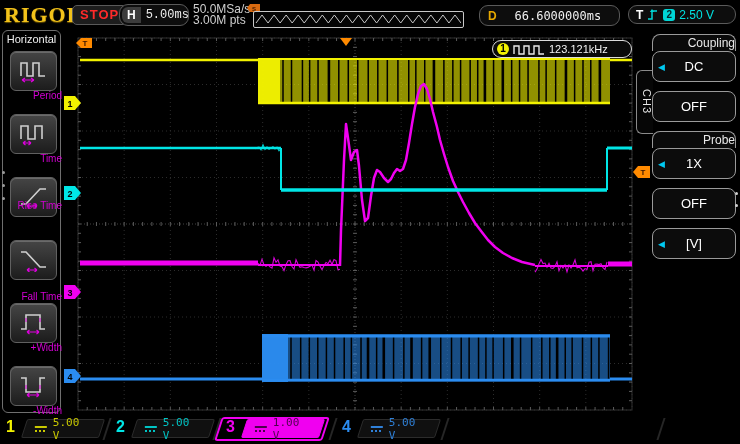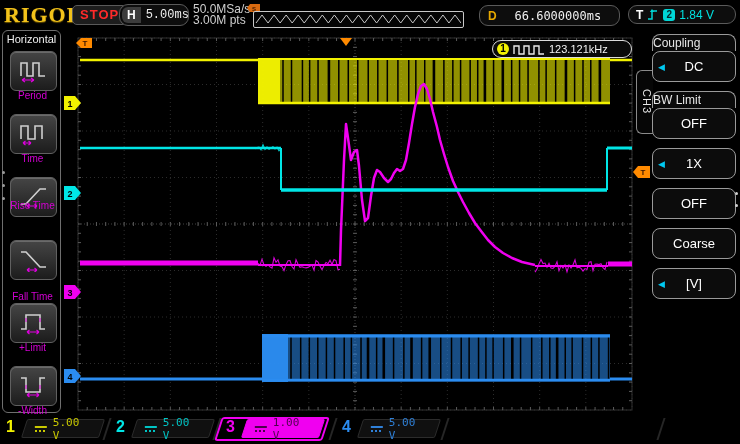--- a/index.html
+++ b/index.html
@@ -31,31 +31,31 @@
   #tbox .tbadge{background:#00d6d6;color:#00282c;font-weight:bold;font-size:10px;border-radius:3px;
     width:12px;height:12px;text-align:center;line-height:12px}
   #tbox .tval{color:#00e0e0;font-size:12px}
   
   #leftmenu{position:absolute;left:2px;top:30px;width:59px;height:383px;border:1px solid #6f6f6f;
     border-radius:6px;background:#000;box-sizing:border-box}
   #leftmenu .title{color:#f0f0f0;font-size:11px;text-align:center;margin-top:2px}
   .lbtn{position:absolute;left:7px;width:45px;height:38px;border:1px solid #606060;border-radius:6px;
     background:linear-gradient(#454545,#1c1c1c);box-shadow:inset 0 1px 0 #6a6a6a;display:flex;
     align-items:center;justify-content:center}
-  .llab{position:absolute;left:0;width:59px;text-align:center;color:#d400d4;font-size:10px}
+  .llab{position:absolute;left:0;width:59px;text-align:right;color:#d400d4;font-size:10px}
   .pagedots{position:absolute;left:-1px;top:140px;display:flex;flex-direction:column;gap:10px}
   .pagedots i{width:3px;height:3px;border-radius:50%;background:#9a9a9a;display:block}
   
   #chtab{position:absolute;left:636px;top:70px;width:16px;height:62px;border:1px solid #8a8a8a;
     border-right:none;border-radius:6px 0 0 6px;color:#e6e6e6;font-size:11px;
     writing-mode:vertical-rl;text-align:center;letter-spacing:1px;background:#060606}
   #rightmenu{position:absolute;left:652px;top:34px;width:84px}
   .rgroup{margin-bottom:9px}
   .rlabel{height:16px;border:1px solid #9a9a9a;border-bottom:none;border-radius:8px 8px 0 0;
-    color:#e8e8e8;font-size:12px;text-align:left;line-height:16px;background:#0a0a0a}
+    color:#e8e8e8;font-size:12px;text-align:right;line-height:16px;background:#0a0a0a}
   .rvalue{height:29px;border:1px solid #9a9a9a;border-radius:8px;color:#fff;font-size:13px;
     display:flex;align-items:center;justify-content:center;background:#0c0c0c;position:relative}
   .rarrow{position:absolute;left:5px;color:#00c8f0;font-size:9px}
   .rdots{position:absolute;left:735px;top:192px;display:flex;flex-direction:column;gap:9px}
   .rdots i{width:3px;height:3px;border-radius:50%;background:#cfcfcf;display:block}
   
   #bottombar{position:absolute;left:0;top:415px;width:740px;height:29px;background:#000;
     border-bottom:3px solid #0a2038}
   .chan{position:absolute;top:2px;height:24px}
   .chnum{position:absolute;top:1px;font-size:16px;font-weight:bold}
@@ -99,21 +99,21 @@
     <span class="dlet">D</span>
     <span class="dval">66.6000000ms</span>
   </div>
   <div id="tbox">
     <span class="tlet">T</span>
     <svg width="12" height="13">
       <path d="M1,11 h4 V3 h5" stroke="#00d6d6" stroke-width="1.5" fill="none"></path>
       <polygon points="5,4 2.8,7 7.2,7" fill="#00d6d6" transform="translate(0,-3)"></polygon>
     </svg>
     <span class="tbadge">2</span>
-    <span class="tval">1.84 V</span>
+    <span class="tval">2.50 V</span>
   </div>
 </div>
 
 <div id="leftmenu">
   <div class="title">Horizontal</div>
 
   <div class="lbtn" style="top:20px">
     <svg width="30" height="24">
       <path d="M2,17 V4 h6 V17 h6 V4 h6 V17 h6" stroke="#cfcfcf" stroke-width="1.6" fill="none"></path>
       <path d="M3,21 H15 M3,21 l3,-2 M3,21 l3,2 M15,21 l-3,-2 M15,21 l-3,2" stroke="#e000e0" stroke-width="1.2" fill="none"></path>
@@ -145,21 +145,21 @@
   </div>
   <div class="llab" style="top:260px">Fall Time</div>
 
   <div class="lbtn" style="top:272px">
     <svg width="30" height="24">
       <path d="M2,18 h5 V4 h14 V18 h5" stroke="#cfcfcf" stroke-width="1.6" fill="none"></path>
       <path d="M8,21 h12 M8,21 l2.5,-2 M8,21 l2.5,2 M20,21 l-2.5,-2 M20,21 l-2.5,2" stroke="#e000e0" stroke-width="1.2" fill="none"></path>
       <path d="M7,11 v-4 M21,11 v-4" stroke="#e000e0" stroke-width="1" fill="none"></path>
     </svg>
   </div>
-  <div class="llab" style="top:311px">+Limit</div>
+  <div class="llab" style="top:311px">+Width</div>
 
   <div class="lbtn" style="top:335px">
     <svg width="30" height="24">
       <path d="M2,4 h5 V18 h14 V4 h5" stroke="#cfcfcf" stroke-width="1.6" fill="none"></path>
       <path d="M8,21 h12 M8,21 l2.5,-2 M8,21 l2.5,2 M20,21 l-2.5,-2 M20,21 l-2.5,2" stroke="#e000e0" stroke-width="1.2" fill="none"></path>
       <path d="M7,11 v4 M21,11 v4" stroke="#e000e0" stroke-width="1" fill="none"></path>
     </svg>
   </div>
   <div class="llab" style="top:374px">-Width</div>
 
@@ -627,40 +627,37 @@
 <div id="chtab">CH3</div>
 <div id="rightmenu">
   <div class="rgroup">
     <div class="rlabel">Coupling</div>
     <div class="rvalue">
       <span class="rarrow">◀</span>
       <span>DC</span>
     </div>
   </div>
   <div class="rgroup">
-    <div class="rlabel">BW Limit</div>
     <div class="rvalue">
       <span>OFF</span>
     </div>
   </div>
   <div class="rgroup">
+    <div class="rlabel">Probe</div>
     <div class="rvalue">
       <span class="rarrow">◀</span>
       <span>1X</span>
     </div>
   </div>
   <div class="rgroup">
     <div class="rvalue">
       <span>OFF</span>
     </div>
   </div>
   <div class="rgroup">
-    <div class="rvalue">
-      <span>Coarse</span>
-    </div>
   </div>
   <div class="rgroup">
     <div class="rvalue">
       <span class="rarrow">◀</span>
       <span>[V]</span>
     </div>
   </div>
 </div>
 <div class="rdots">
     <i></i>

